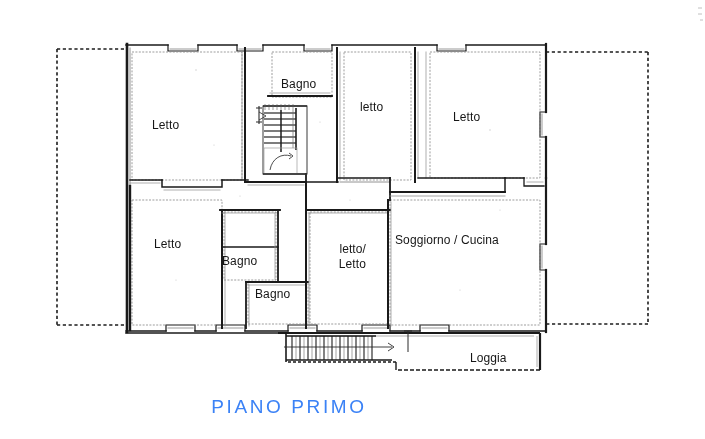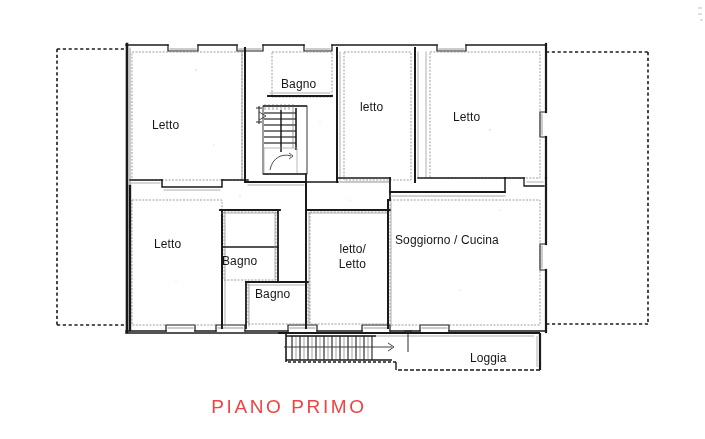--- a/index.html
+++ b/index.html
@@ -46,21 +46,21 @@
   }
   .plan-title {
     position: absolute;
     left: 0;
     top: 396px;
     width: 578px;
     text-align: center;
     font-family: "Liberation Sans", sans-serif;
     font-size: 19px;
     letter-spacing: 2.6px;
-    color: #ef4444;
+    color: #3b82f6;
     font-weight: 400;
   }
 </style>
 </head>
 <body>
 
 <div id="plan-root">
 
   <svg class="floorplan" viewBox="0 0 705 439" shape-rendering="geometricPrecision">
 

